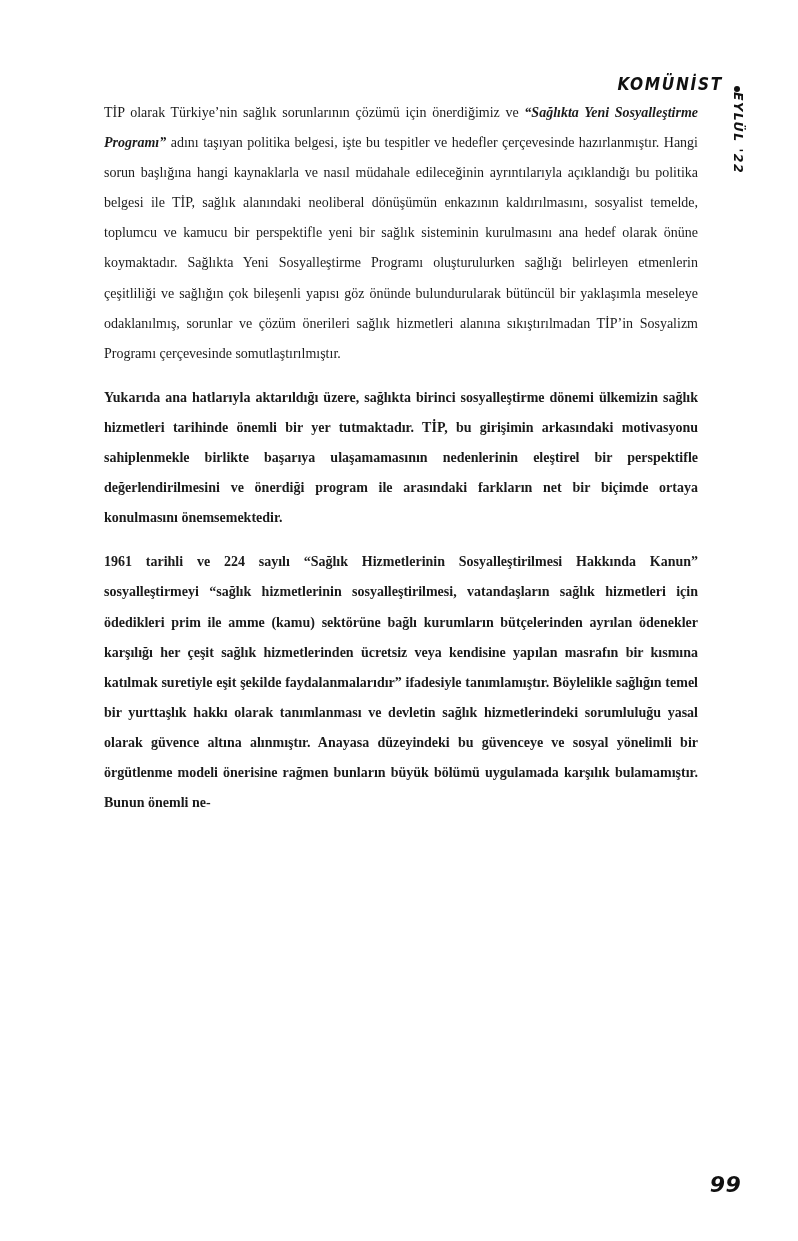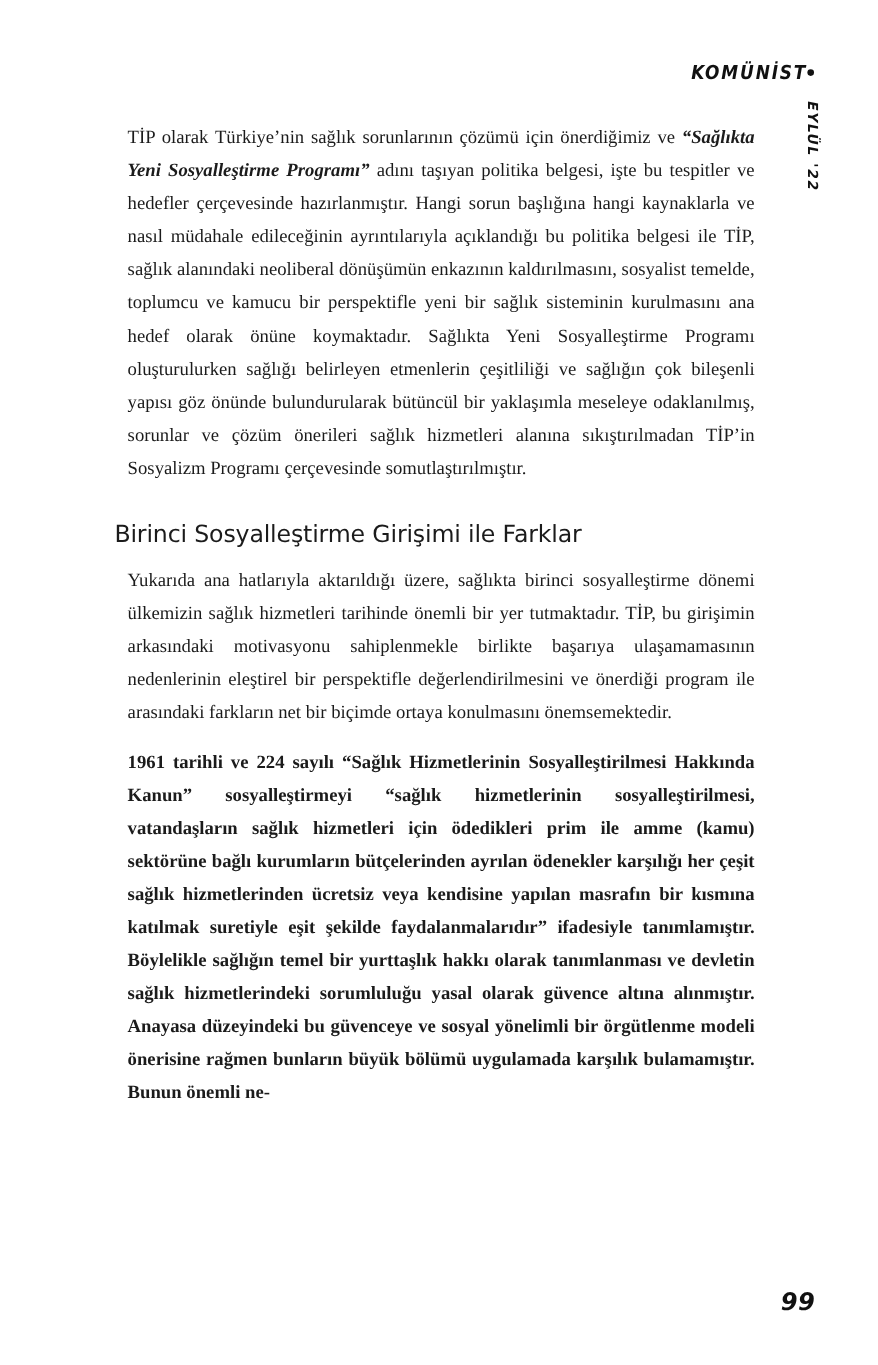--- a/index.html
+++ b/index.html
@@ -17,24 +17,25 @@
   }
 
   .page {
     position: absolute;
     inset: 0;
   }
 
   
   .running-header {
     position: absolute;
-    top: 57px;
+    top: 74px;
     right: 58px;
     display: flex;
-    align-items: center;
+    align-items: flex-end;
+    gap: 11px;
   }
   .running-header-title {
     font-family: "DejaVu Sans", sans-serif;
     font-weight: 700;
     font-style: italic;
     font-size: 17.5px;
     letter-spacing: 1.9px;
     color: #111111;
     transform: scaleX(0.88);
     transform-origin: right center;
@@ -68,22 +69,22 @@
 
   
   .text-column {
     position: absolute;
     left: 104px;
     top: 98px;
     width: 594px;
   }
 
   p.body-paragraph {
-    margin: 12px;
-    font-size: 17px;
+    margin: 0;
+    font-size: 14px;
     line-height: 30.1px;
     text-align: justify;
     text-justify: inter-word;
     hyphens: manual;
     color: #1b1b1b;
   }
   p.body-paragraph + p.body-paragraph {
     margin-top: 14px;
     font-weight: bold;
   }
@@ -126,21 +127,20 @@
     <span class="running-header-title">KOMÜNİST</span>
     <span class="running-header-dot"></span>
   </div>
 
   <div class="issue-date">EYLÜL '22</div>
 
   <div class="text-column">
 
     <p class="body-paragraph"><span>TİP olarak Türkiye’nin sağlık sorunlarının çözümü için önerdiğimiz ve </span><span class="work-title">“Sağlıkta Yeni Sosyalleştirme Programı”</span><span> adını taşıyan politika belgesi, işte bu tespitler ve hedefler çerçevesinde hazırlanmıştır. Hangi sorun başlığına hangi kaynaklarla ve nasıl müdahale edileceğinin ayrıntılarıyla açıklandığı bu politika belgesi ile TİP, sağlık alanındaki neoliberal dönüşümün enkazının kaldırılmasını, sosyalist temelde, toplumcu ve kamucu bir perspektifle yeni bir sağlık sisteminin kurulmasını ana hedef olarak önüne koymaktadır. Sağlıkta Yeni Sosyalleştirme Programı oluşturulurken sağlığı belirleyen etmenlerin çeşitliliği ve sağlığın çok bileşenli yapısı göz önünde bulundurularak bütüncül bir yaklaşımla meseleye odaklanılmış, sorunlar ve çözüm önerileri sağlık hizmetleri alanına sıkıştırılmadan TİP’in Sosyalizm Programı çerçevesinde somutlaştırılmıştır.</span></p>
 
-    <h2 class="section-heading">Birinci Sosyalleştirme Girişimi ile Farklar</h2>
 
     <p class="body-paragraph">Yukarıda ana hatlarıyla aktarıldığı üzere, sağlıkta birinci sosyalleştirme dönemi ülkemizin sağlık hizmetleri tarihinde önemli bir yer tutmaktadır. TİP, bu girişimin arkasındaki motivasyonu sahiplenmekle birlikte başarıya ulaşamamasının nedenlerinin eleştirel bir perspektifle değerlendirilmesini ve önerdiği program ile arasındaki farkların net bir biçimde ortaya konulmasını önemsemektedir.</p>
 
     <p class="body-paragraph">1961 tarihli ve 224 sayılı “Sağlık Hizmetlerinin Sosyalleştirilmesi Hakkında Kanun” sosyalleştirmeyi “sağlık hizmetlerinin sosyalleştirilmesi, vatandaşların sağlık hizmetleri için ödedikleri prim ile amme (kamu) sektörüne bağlı kurumların bütçelerinden ayrılan ödenekler karşılığı her çeşit sağlık hizmetlerinden ücretsiz veya kendisine yapılan masrafın bir kısmına katılmak suretiyle eşit şekilde faydalanmalarıdır” ifadesiyle tanımlamıştır. Böylelikle sağlığın temel bir yurttaşlık hakkı olarak tanımlanması ve devletin sağlık hizmetlerindeki sorumluluğu yasal olarak güvence altına alınmıştır. Anayasa düzeyindeki bu güvenceye ve sosyal yönelimli bir örgütlenme modeli önerisine rağmen bunların büyük bölümü uygulamada karşılık bulamamıştır. Bunun önemli ne-</p>
 
   </div>
 
   <div class="page-number">99</div>
 
 </div>

